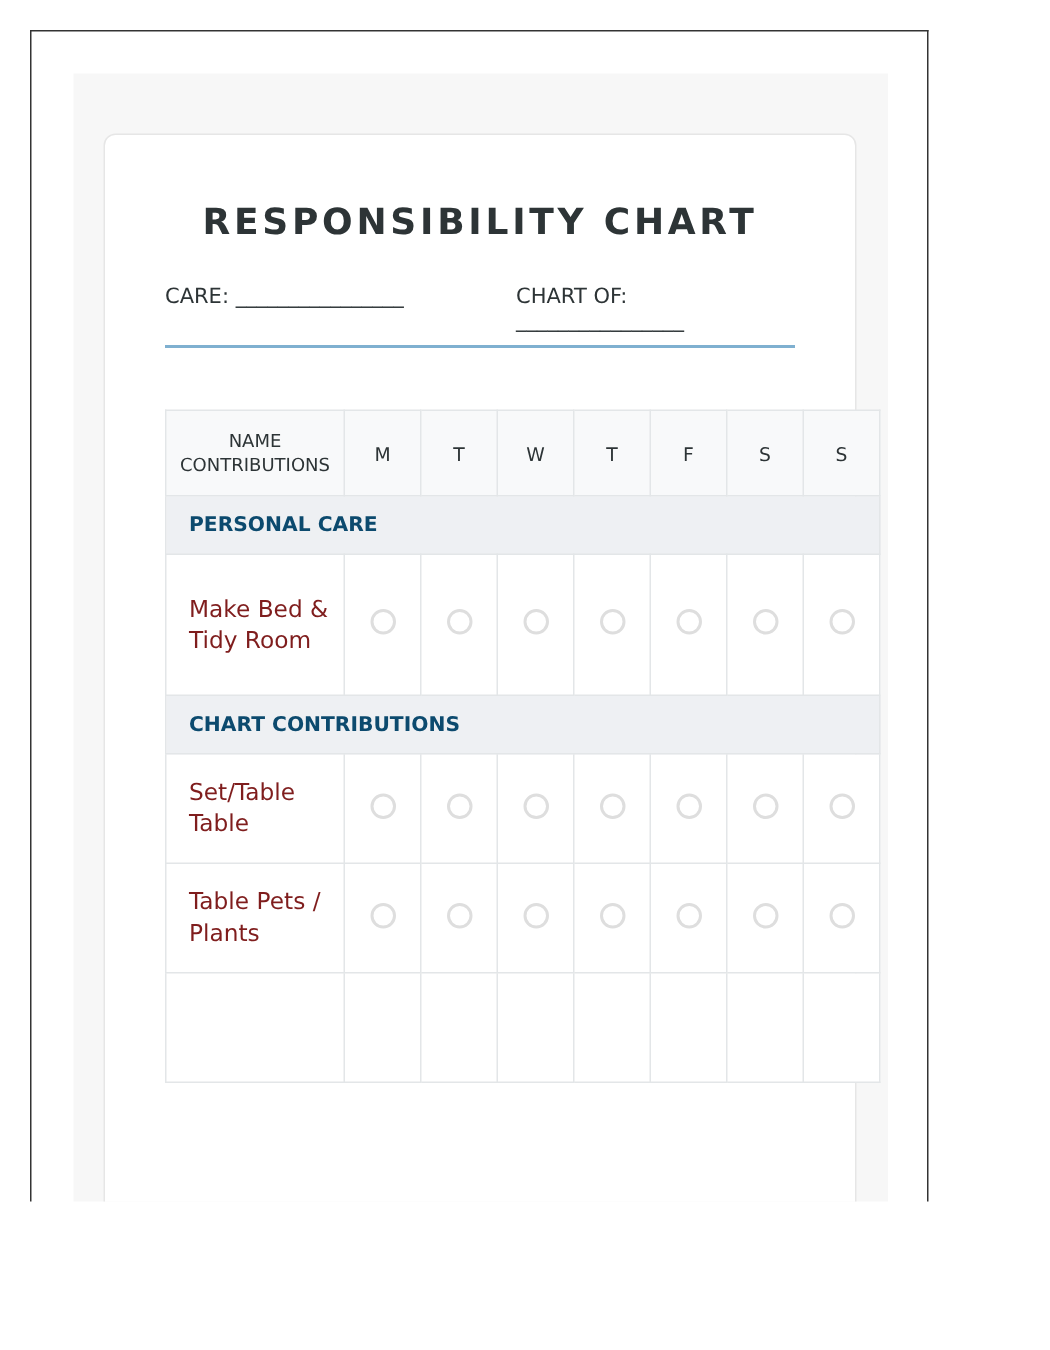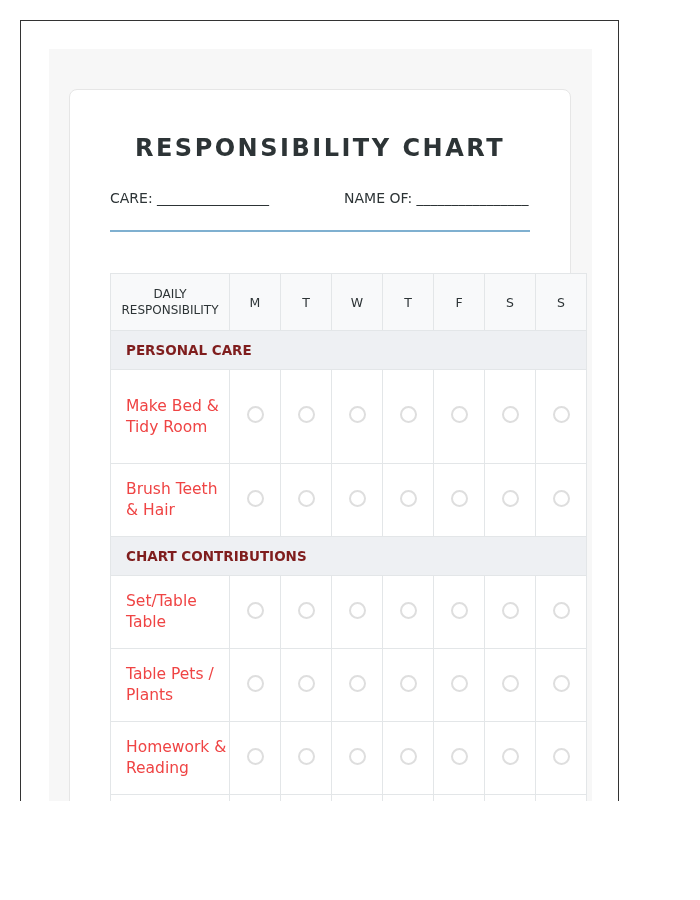--- a/index.html
+++ b/index.html
@@ -15,70 +15,60 @@
   .meta-row { position:absolute; left:40px; top:100px; width:420px; font-size:14px; color:#2d3436; }
   .meta-name { position:absolute; left:0; top:0; }
   .meta-week { position:absolute; left:234px; top:0; }
   .divider { position:absolute; left:40px; top:140px; width:420px; height:2px; background:#7fb0d0; }
   .table-wrap { position:absolute; left:40px; top:183px; width:477px; }
   table { border-collapse:collapse; table-layout:fixed; }
   td, th { border:1px solid #e3e6e8; padding:0; }
   th { background:#f8f9fa; font-weight:normal; font-size:12px; color:#2d3436; height:56px; }
   th.task-h { width:118px; line-height:16px; }
   th.day { width:50px; font-size:12.5px; }
-  tr.section td.sec { background:#eef0f3; height:38px; font-size:13.5px; font-weight:bold; color:#7f1d1d;
+  tr.section td.sec { background:#eef0f3; height:38px; font-size:13.5px; font-weight:bold; color:#0c4a6e;
                       padding-left:15px; text-align:left; }
   tr.task td { background:#fff; }
-  td.task-name { padding-left:15px; font-size:15.5px; line-height:21px; color:#ef4444; vertical-align:middle; text-align:left; }
+  td.task-name { padding-left:15px; font-size:15.5px; line-height:21px; color:#7f1d1d; vertical-align:middle; text-align:left; }
   td.cell { text-align:center; vertical-align:middle; }
   .circle { display:inline-block; width:17px; height:17px; border:2px solid #dedede; border-radius:50%; box-sizing:border-box; }
 </style>
 </head>
 <body>
 
 <div class="frame">
   <div class="panel">
     <div class="card">
       <div class="title">RESPONSIBILITY CHART</div>
       <div class="meta-row">
         <span class="meta-name">CARE: ________________</span>
-        <span class="meta-week">NAME OF: ________________</span>
+        <span class="meta-week">CHART OF: ________________</span>
       </div>
       <div class="divider"></div>
 
       <div class="table-wrap">
         <table>
           <thead>
             <tr>
-              <th class="task-h">DAILY RESPONSIBILITY</th>
+              <th class="task-h">NAME CONTRIBUTIONS</th>
               <th class="day">M</th>
               <th class="day">T</th>
               <th class="day">W</th>
               <th class="day">T</th>
               <th class="day">F</th>
               <th class="day">S</th>
               <th class="day">S</th>
             </tr>
           </thead>
           <tbody>
             <tr class="section">
               <td class="sec" colspan="8">PERSONAL CARE</td>
             </tr>
             <tr class="task" style="height:94px">
               <td class="task-name">Make Bed &amp; Tidy Room</td>
-              <td class="cell"><span class="circle"></span></td>
-              <td class="cell"><span class="circle"></span></td>
-              <td class="cell"><span class="circle"></span></td>
-              <td class="cell"><span class="circle"></span></td>
-              <td class="cell"><span class="circle"></span></td>
-              <td class="cell"><span class="circle"></span></td>
-              <td class="cell"><span class="circle"></span></td>
-            </tr>
-            <tr class="task" style="height:73px">
-              <td class="task-name">Brush Teeth &amp; Hair</td>
               <td class="cell"><span class="circle"></span></td>
               <td class="cell"><span class="circle"></span></td>
               <td class="cell"><span class="circle"></span></td>
               <td class="cell"><span class="circle"></span></td>
               <td class="cell"><span class="circle"></span></td>
               <td class="cell"><span class="circle"></span></td>
               <td class="cell"><span class="circle"></span></td>
             </tr>
             <tr class="section">
               <td class="sec" colspan="8">CHART CONTRIBUTIONS</td>
@@ -97,30 +87,20 @@
               <td class="task-name">Table Pets / Plants</td>
               <td class="cell"><span class="circle"></span></td>
               <td class="cell"><span class="circle"></span></td>
               <td class="cell"><span class="circle"></span></td>
               <td class="cell"><span class="circle"></span></td>
               <td class="cell"><span class="circle"></span></td>
               <td class="cell"><span class="circle"></span></td>
               <td class="cell"><span class="circle"></span></td>
             </tr>
             <tr class="task" style="height:73px">
-              <td class="task-name">Homework &amp; Reading</td>
-              <td class="cell"><span class="circle"></span></td>
-              <td class="cell"><span class="circle"></span></td>
-              <td class="cell"><span class="circle"></span></td>
-              <td class="cell"><span class="circle"></span></td>
-              <td class="cell"><span class="circle"></span></td>
-              <td class="cell"><span class="circle"></span></td>
-              <td class="cell"><span class="circle"></span></td>
-            </tr>
-            <tr class="task" style="height:73px">
               <td class="task-name"></td>
               <td class="cell"></td>
               <td class="cell"></td>
               <td class="cell"></td>
               <td class="cell"></td>
               <td class="cell"></td>
               <td class="cell"></td>
               <td class="cell"></td>
             </tr>
           </tbody>

